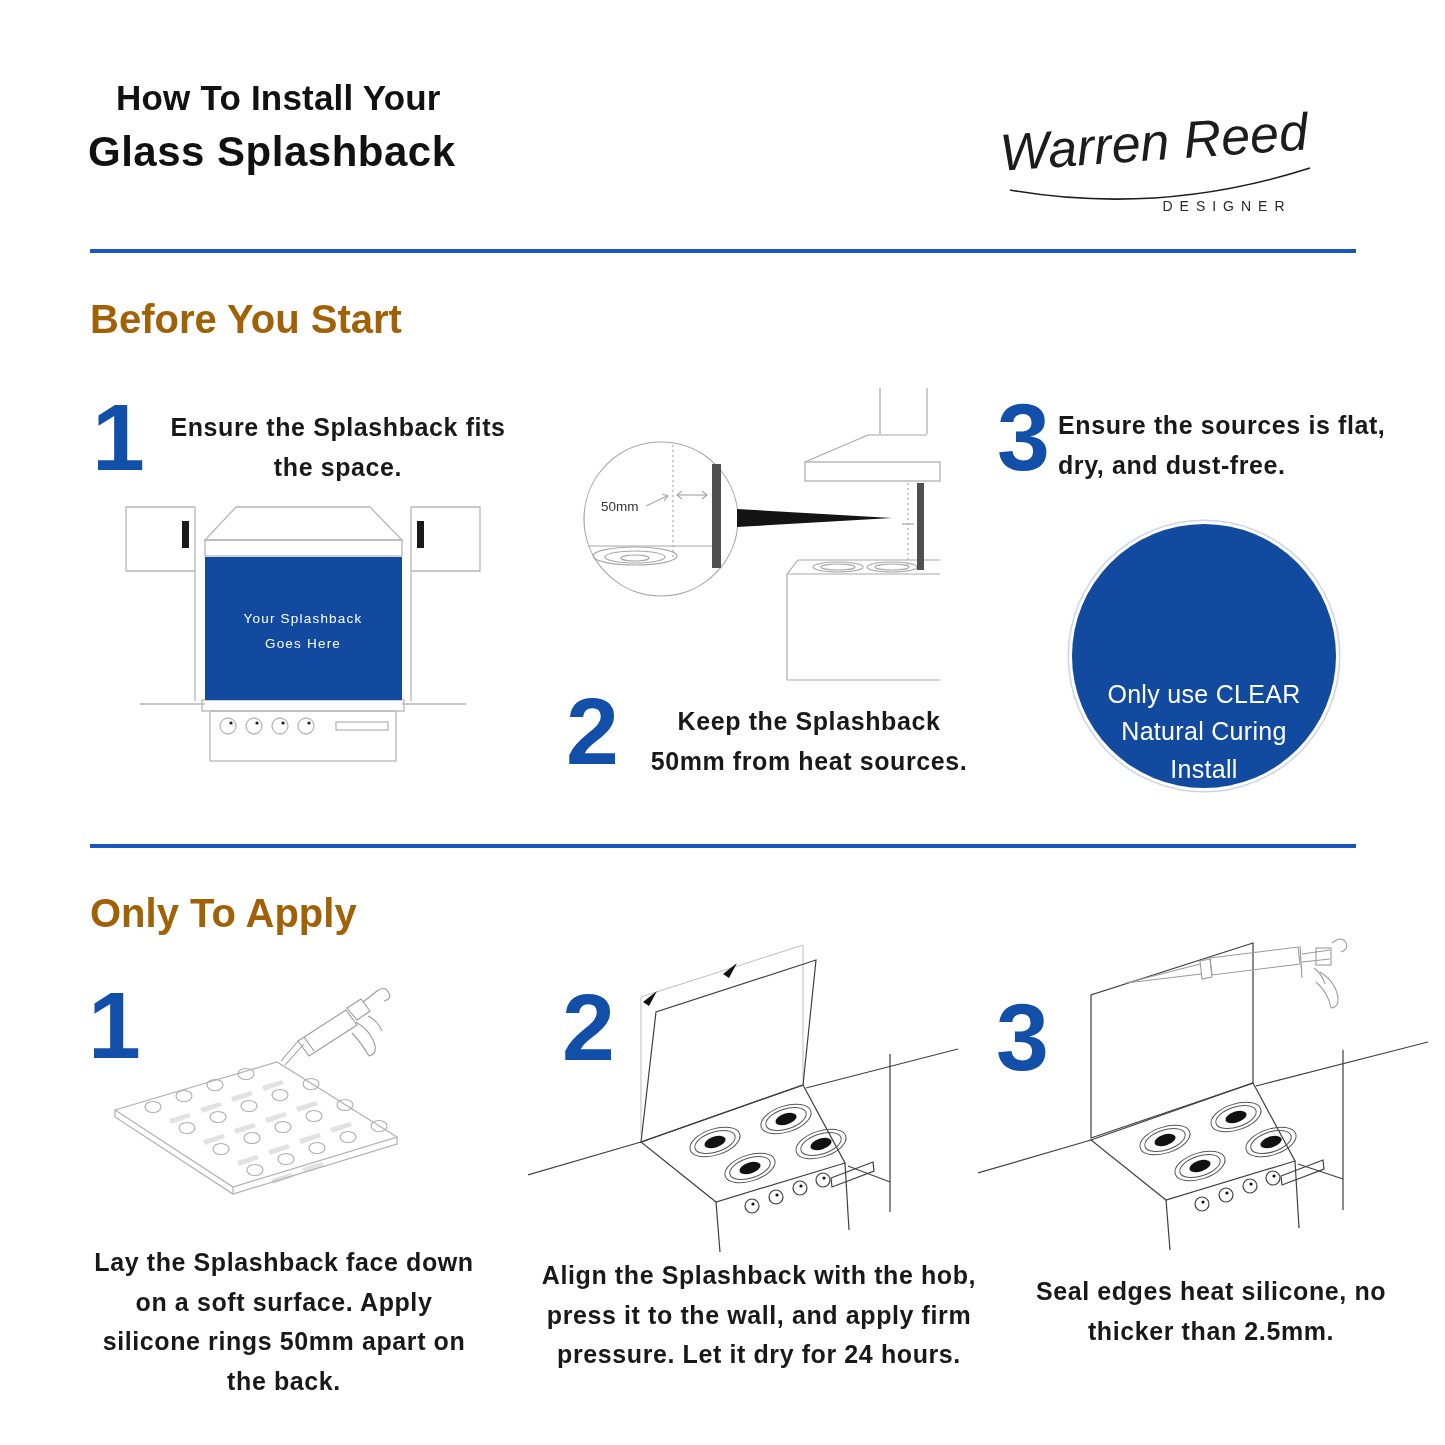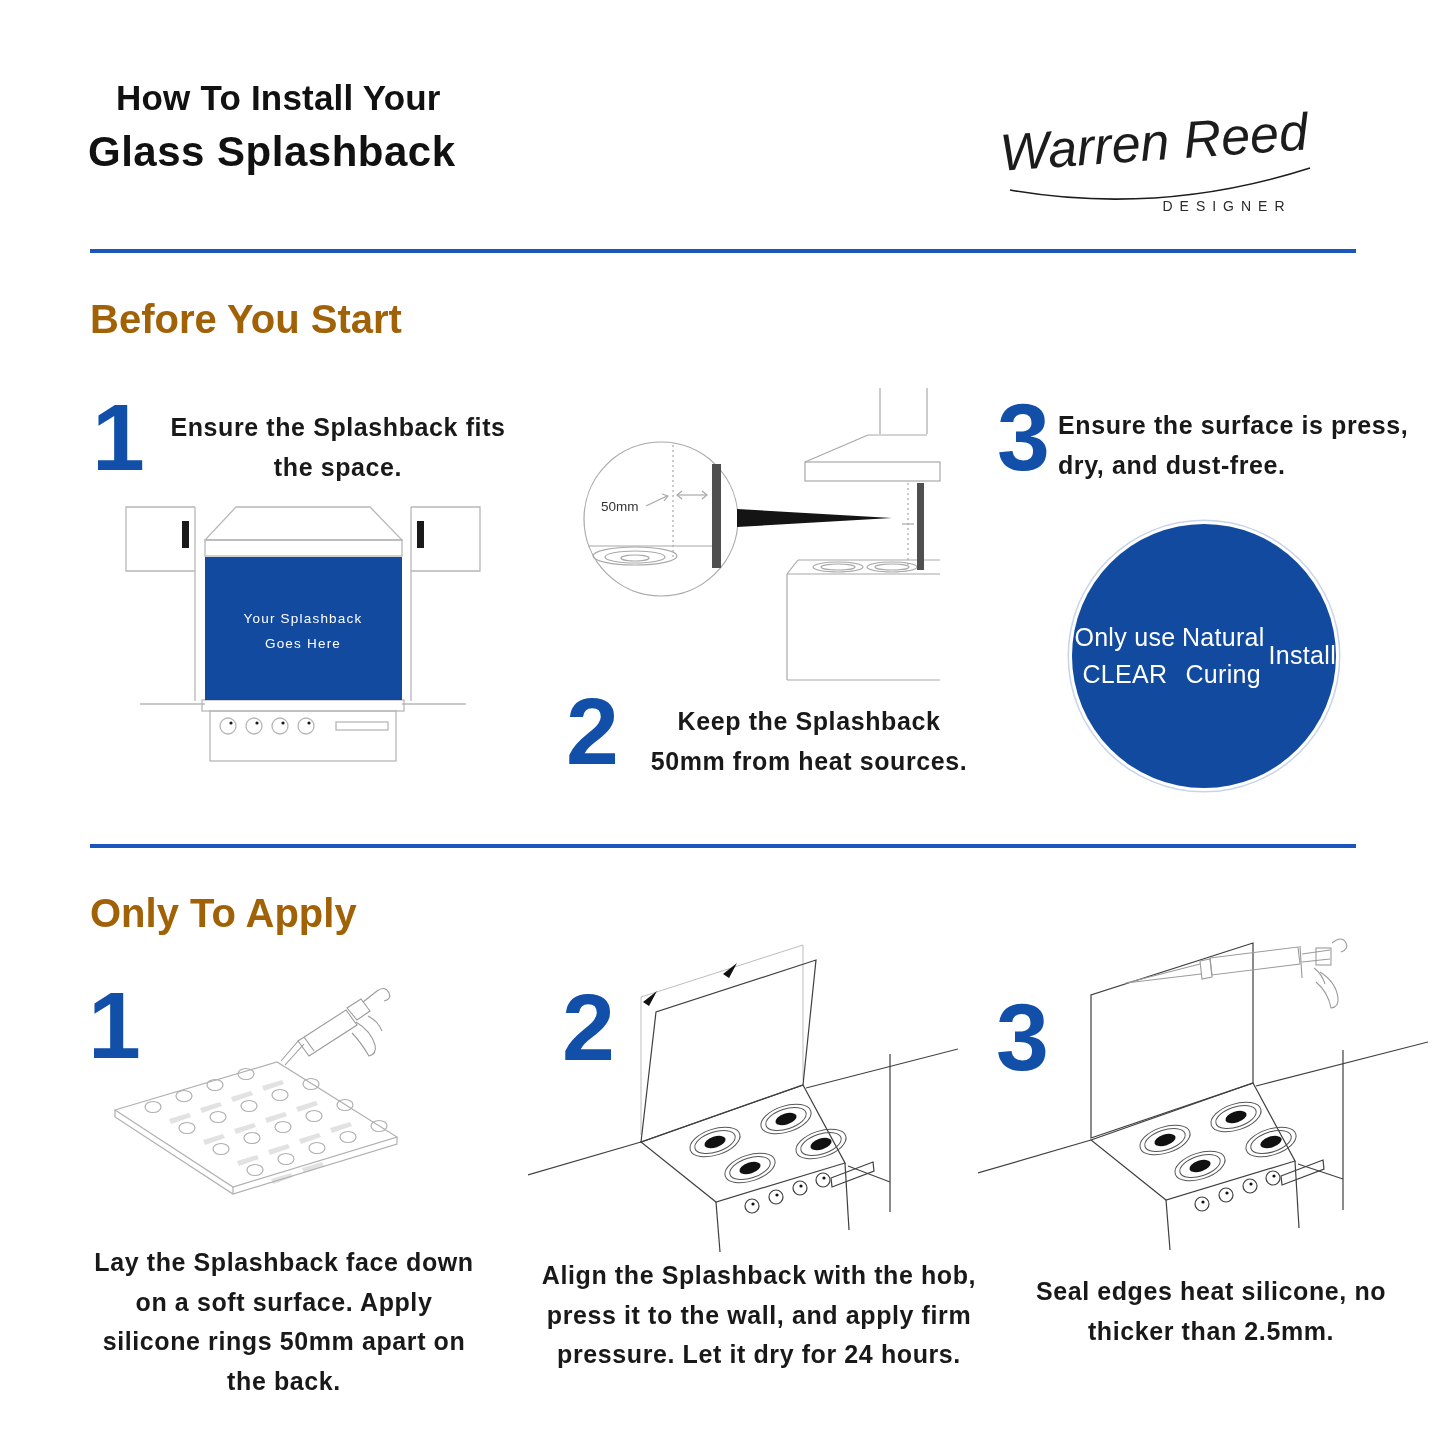--- a/index.html
+++ b/index.html
@@ -30,21 +30,21 @@
   .b2t{left:648px;top:702px;width:322px;}
   .b3t{left:1058px;top:406px;width:372px;text-align:left;}
   .e1t{left:88px;top:1243px;width:392px;}
   .e2t{left:538px;top:1256px;width:442px;}
   .e3t{left:995px;top:1272px;width:432px;}
   
   .badge{
     left:1072px;top:524px;width:264px;height:264px;border-radius:50%;
     background:var(--accent_fill);
     box-shadow:0 0 0 3px #ffffff, 0 0 0 4.5px #c9d4ea;
-    display:flex;align-items:center;justify-content:center;
+    display:flex;flex-direction:column;align-items:center;justify-content:flex-end;
     color:#fff;font-size:25px;font-weight:400;line-height:1.5;letter-spacing:0.3px;text-align:center;
   }
   svg{display:block;}
   svg text{font-family:"Liberation Sans", sans-serif;}
 </style>
 </head>
 <body>
 
 <div class="abs title1">How To Install Your</div>
 <div class="abs title2">Glass Splashback</div>
@@ -61,21 +61,21 @@
 
 <div class="abs sechead head-before">Before You Start</div>
 
 <div class="abs stepnum b1n">1</div>
 <div class="abs steptext center b1t">Ensure the Splashback fits the space.</div>
 
 <div class="abs stepnum b2n">2</div>
 <div class="abs steptext center b2t">Keep the Splashback 50mm from heat sources.</div>
 
 <div class="abs stepnum b3n">3</div>
-<div class="abs steptext b3t">Ensure the surface is press, dry, and dust-free.</div>
+<div class="abs steptext b3t">Ensure the sources is flat, dry, and dust-free.</div>
 
 <div class="abs" style="left:118px;top:483px;">
   <svg viewBox="0 0 400 300" width="400" height="300">
     <g stroke="#b7b7b7" fill="none" stroke-width="1.3">
       <line x1="77" y1="24" x2="77" y2="218"></line>
       <line x1="293" y1="24" x2="293" y2="218"></line>
       <polyline points="77,24 8,24 8,88 77,88"></polyline>
       <polyline points="293,24 362,24 362,88 293,88"></polyline>
       <polygon points="118,24 252,24 284,57 87,57"></polygon>
       <rect x="87" y="57" width="197" height="16"></rect>

